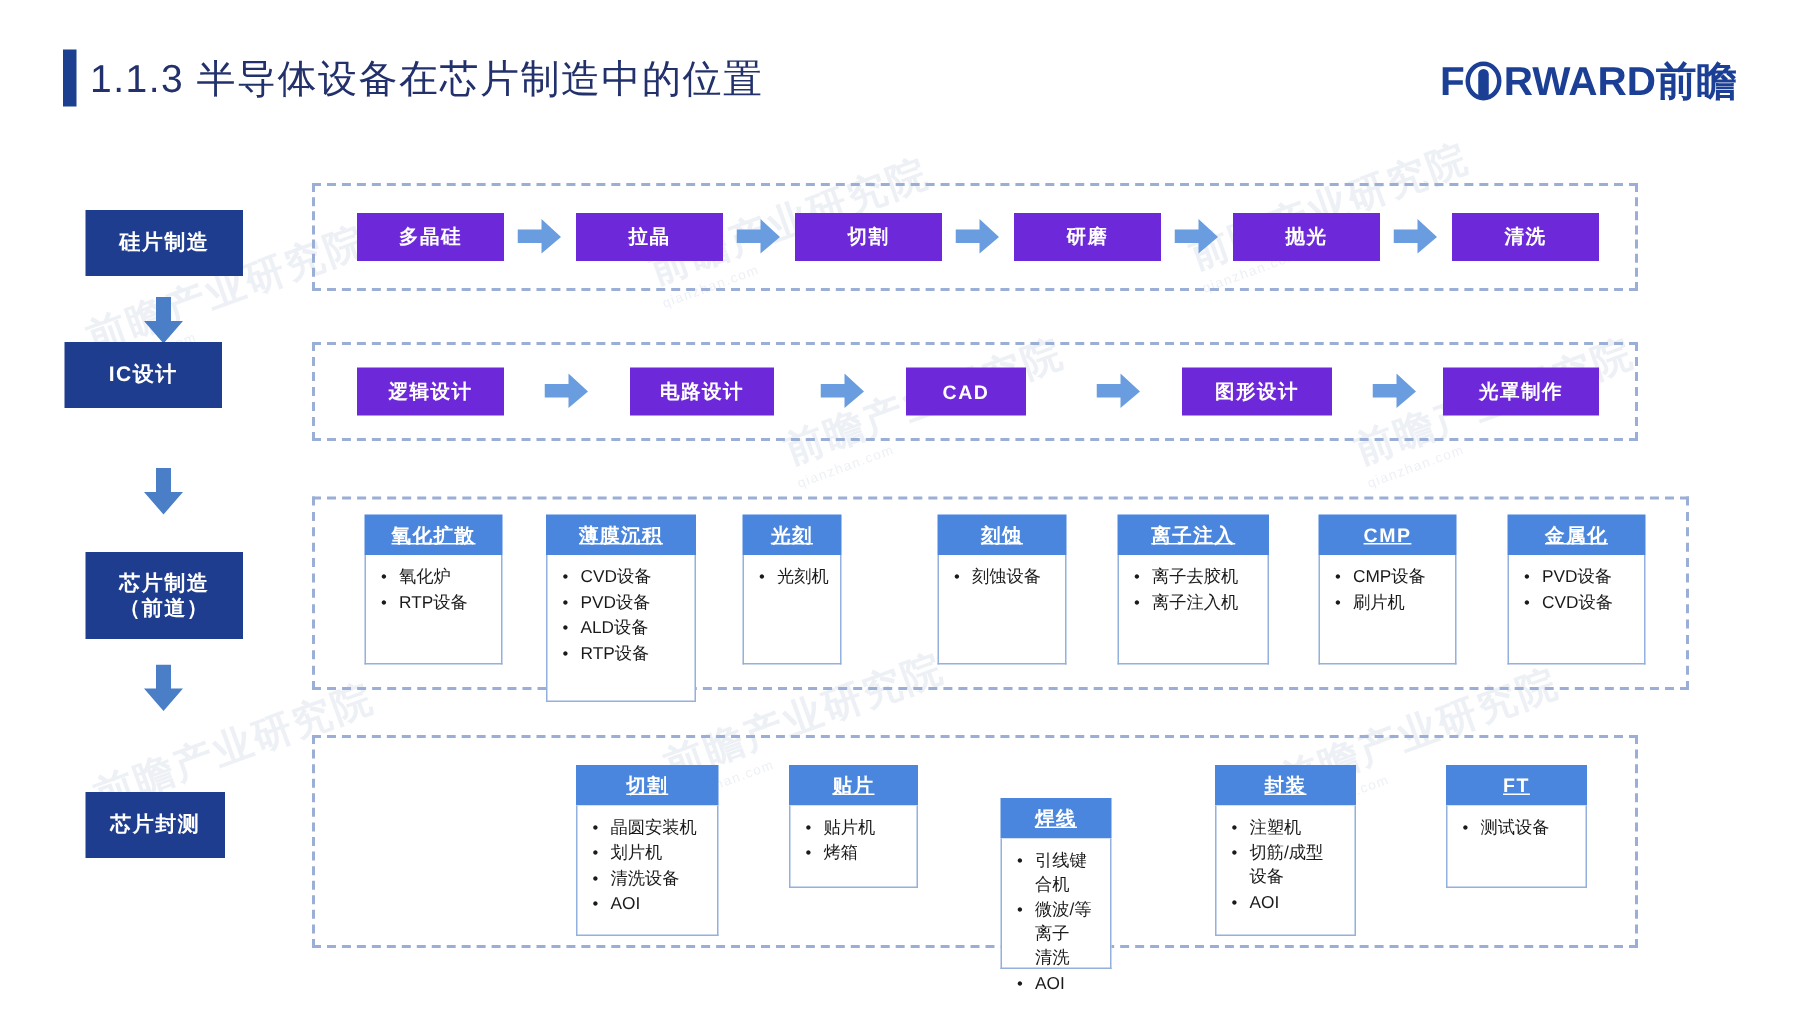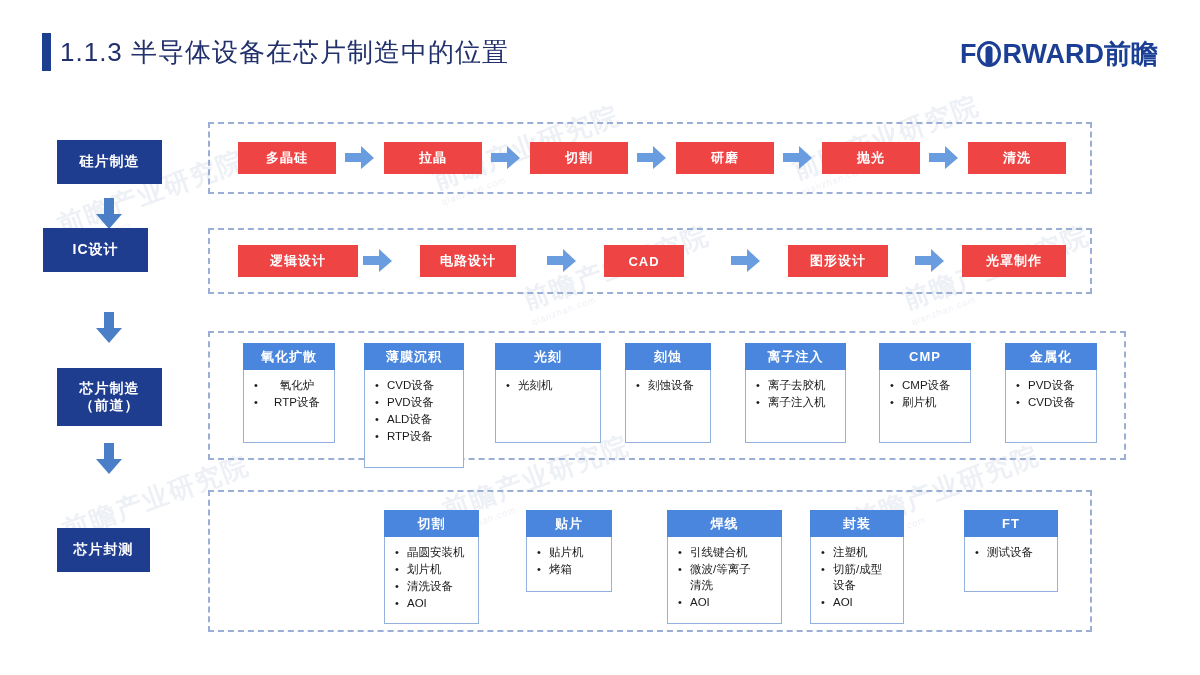--- a/index.html
+++ b/index.html
@@ -72,38 +72,39 @@
   
   .band {
     position: absolute;
     border: 2px dashed #9aaed6;
     background: transparent;
   }
 
   
   .pill {
     position: absolute;
-    background: #ef4444;
+    background: #6d28d9;
     color: #fff;
     font-weight: 700;
     font-size: 13px;
     letter-spacing: 1px;
     display: flex; align-items: center; justify-content: center;
     height: 32px;
   }
   .right-arrow { position: absolute; width: 30px; height: 24px; }
 
   
   .card { position: absolute; }
   .card .card-head {
     background: #4a86dd; color: #fff;
     font-weight: 700; font-size: 13px; letter-spacing: 1px;
     height: 27px;
     display: flex; align-items: center; justify-content: center;
     text-align: center;
+    text-decoration: underline;
   }
   .card .card-body {
     background: #ffffff;
     border: 1px solid #94b0dd;
     border-top: none;
     padding: 7px 6px 7px 8px;
   }
   .card ul { list-style: none; }
   .card li {
     position: relative;
@@ -209,21 +210,21 @@
   <svg class="right-arrow" style="left:929px; top:146px;" viewBox="0 0 30 24">
     <polygon points="0,7 16,7 16,0 29,12 16,23 16,16 0,16" fill="#6a9ce0"></polygon>
   </svg>
 
   <div class="pill" style="left:968px; top:142px; width:98px;">
     <span>清洗</span>
   </div>
 
   <div class="band" style="left:208px; top:228px; width:884px; height:66px;"></div>
 
-  <div class="pill" style="left:238px; top:245px; width:120px;">
+  <div class="pill" style="left:238px; top:245px; width:98px;">
     <span>逻辑设计</span>
   </div>
   <svg class="right-arrow" style="left:363px; top:249px;" viewBox="0 0 30 24">
     <polygon points="0,7 16,7 16,0 29,12 16,23 16,16 0,16" fill="#6a9ce0"></polygon>
   </svg>
 
   <div class="pill" style="left:420px; top:245px; width:96px;">
     <span>电路设计</span>
   </div>
   <svg class="right-arrow" style="left:547px; top:249px;" viewBox="0 0 30 24">
@@ -245,41 +246,41 @@
   </svg>
 
   <div class="pill" style="left:962px; top:245px; width:104px;">
     <span>光罩制作</span>
   </div>
 
   <div class="band" style="left:208px; top:331px; width:918px; height:129px;"></div>
 
   <div class="card" style="left:243px; top:343px; width:92px;">
     <div class="card-head">氧化扩散</div>
-    <div class="card-body" style="height:73px;text-align:center;">
+    <div class="card-body" style="height:73px;">
       <ul>
         <li>氧化炉</li>
         <li>RTP设备</li>
       </ul>
     </div>
   </div>
 
   <div class="card" style="left:364px; top:343px; width:100px;">
     <div class="card-head">薄膜沉积</div>
     <div class="card-body" style="height:98px;">
       <ul>
         <li>CVD设备</li>
         <li>PVD设备</li>
         <li>ALD设备</li>
         <li>RTP设备</li>
       </ul>
     </div>
   </div>
 
-  <div class="card" style="left:495px; top:343px; width:106px;">
+  <div class="card" style="left:495px; top:343px; width:66px;">
     <div class="card-head">光刻</div>
     <div class="card-body" style="height:73px;">
       <ul>
         <li>光刻机</li>
       </ul>
     </div>
   </div>
 
   <div class="card" style="left:745px; top:343px; width:101px;">
     <div class="card-head">离子注入</div>
@@ -338,21 +339,21 @@
   <div class="card" style="left:526px; top:510px; width:86px;">
     <div class="card-head">贴片</div>
     <div class="card-body" style="height:55px;">
       <ul>
         <li>贴片机</li>
         <li>烤箱</li>
       </ul>
     </div>
   </div>
 
-  <div class="card" style="left:667px; top:510px; width:115px;">
+  <div class="card" style="left:667px; top:532px; width:74px;">
     <div class="card-head">焊线</div>
     <div class="card-body" style="height:87px;">
       <ul>
         <li>引线键合机</li>
         <li>微波/等离子
 清洗</li>
         <li>AOI</li>
       </ul>
     </div>
   </div>

